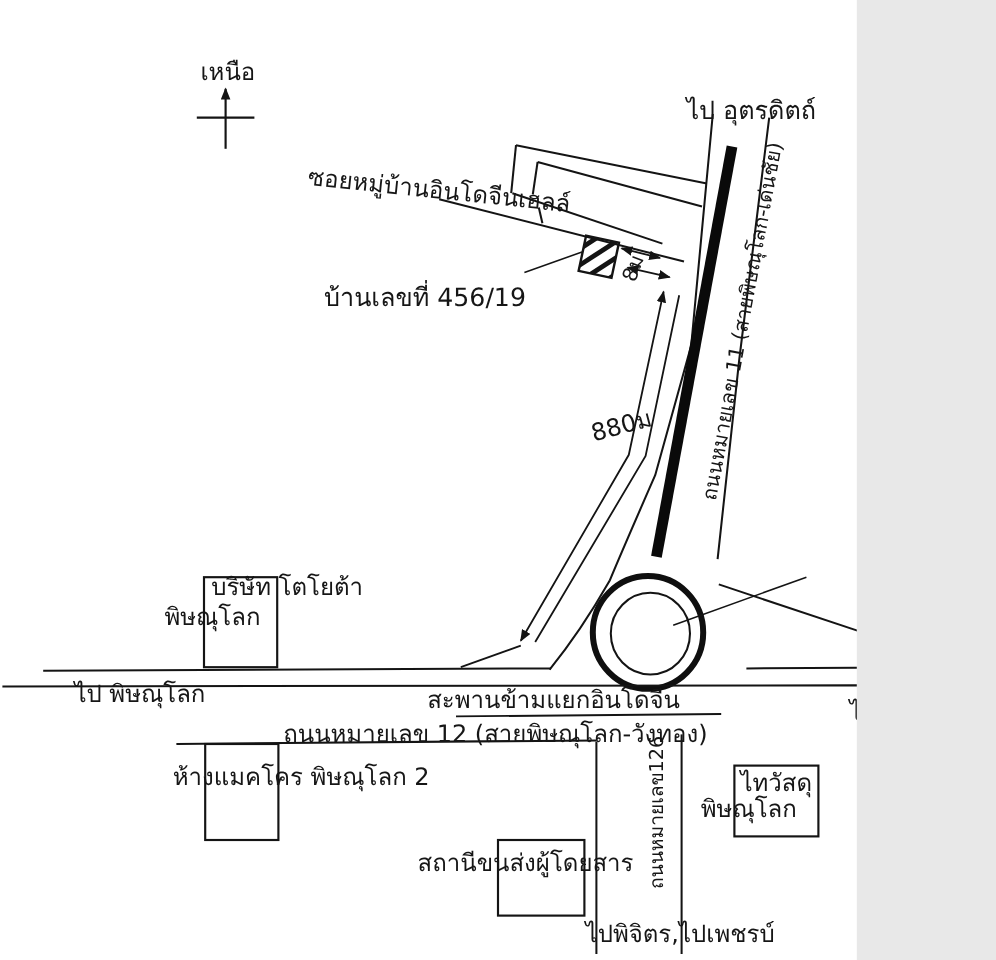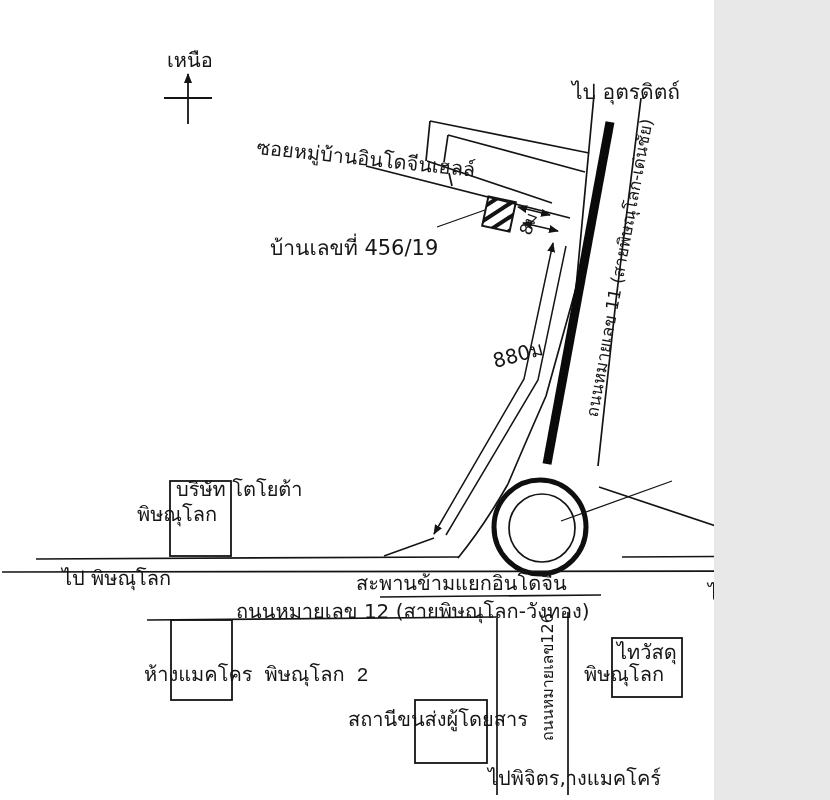--- a/index.html
+++ b/index.html
@@ -114,24 +114,24 @@
   <div class="lbl" style="left:137px;top:503px;">พิษณุโลก</div>
 
   <div class="lbl" style="left:62px;top:567px;">ไป พิษณุโลก</div>
 
   <div class="lbl" style="left:356px;top:572px;">สะพานข้ามแยกอินโดจีน</div>
 
   <div class="lbl" style="left:708px;top:582px;">ไปเพชรบูรณ์</div>
 
   <div class="lbl" style="left:236px;top:600px;">ถนนหมายเลข 12 (สายพิษณุโลก-วังทอง)</div>
 
-  <div class="lbl" style="left:144px;top:664px;font-family:Liberation Mono, monospace;">ห้างแมคโคร พิษณุโลก 2</div>
+  <div class="lbl" style="left:144px;top:636px;">ห้างแมคโคร พิษณุโลก 2</div>
 
   <div class="lbl xs" style="left:548px;top:677px;transform:translate(-50%,-50%) rotate(-90deg);">ถนนหมายเลข126</div>
 
   <div class="lbl" style="left:617px;top:641px;">ไทวัสดุ</div>
   <div class="lbl" style="left:584px;top:663px;">พิษณุโลก</div>
 
   <div class="lbl" style="left:348px;top:708px;">สถานีขนส่งผู้โดยสาร</div>
 
-  <div class="lbl" style="left:488px;top:767px;">ไปพิจิตร,างแมคโคร์</div>
+  <div class="lbl" style="left:488px;top:767px;">ไปพิจิตร,ไปเพชรบ์</div>
 
 </div>
 
 </body></html>

